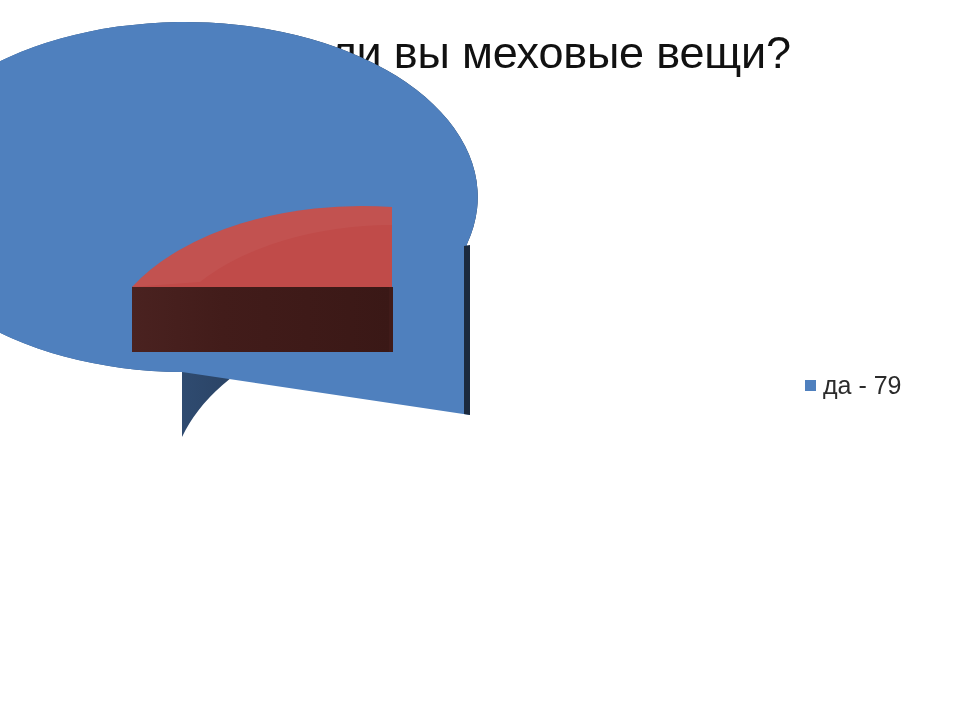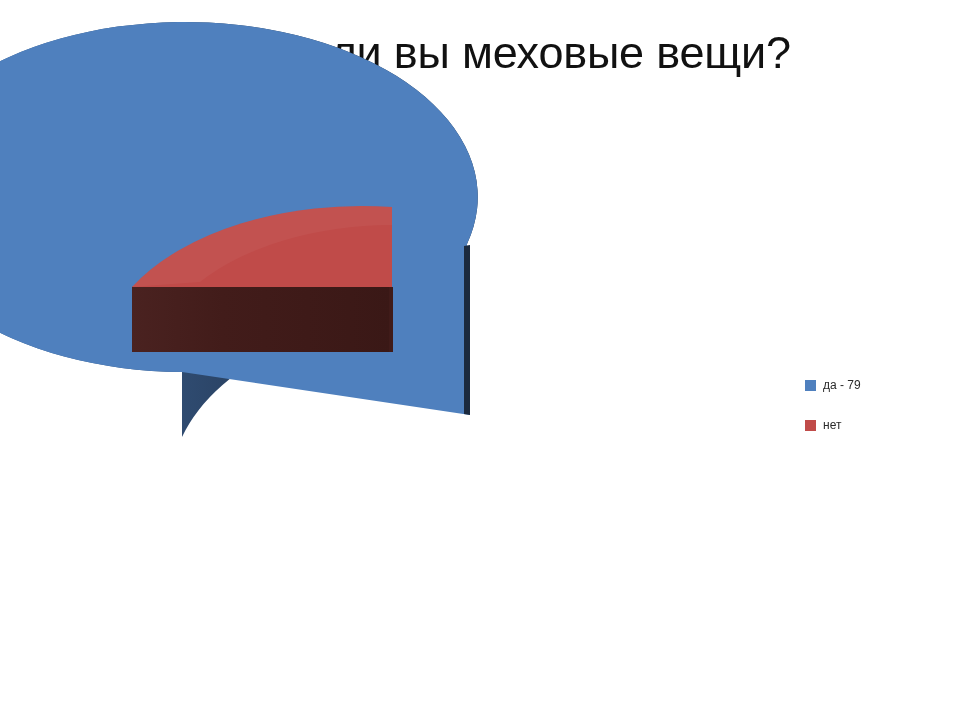--- a/index.html
+++ b/index.html
@@ -48,21 +48,21 @@
     margin-bottom: 14px;
   }
   .legend-swatch {
     width: 11px;
     height: 11px;
     flex: 0 0 11px;
     margin-right: 7px;
   }
   .legend-label {
     font-family: "Liberation Sans", sans-serif;
-    font-size: 12px;
+    font-size: 25px;
     font-weight: 400;
     color: #2b2b2b;
     white-space: nowrap;
     line-height: 1;
   }
 </style>
 </head>
 <body>
 
 <div id="stage" style="background: rgb(255, 255, 255);">
@@ -137,20 +137,16 @@
 
   </svg>
 
   <div id="legend">
 
     <div class="legend-row">
       <span class="legend-swatch" style="background:#4F80BE;"></span>
       <span class="legend-label">да - 79</span>
     </div>
 
-    <div class="legend-row">
-      <span class="legend-swatch" style="background:#C04B49;"></span>
-      <span class="legend-label">нет</span>
-    </div>
 
   </div>
 
 </div>
 
 </body></html>

